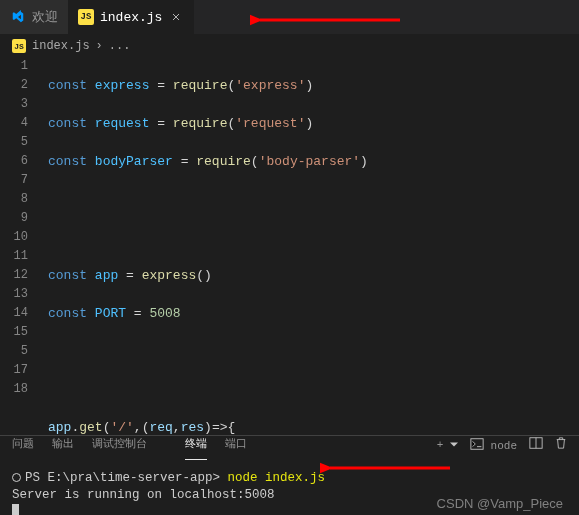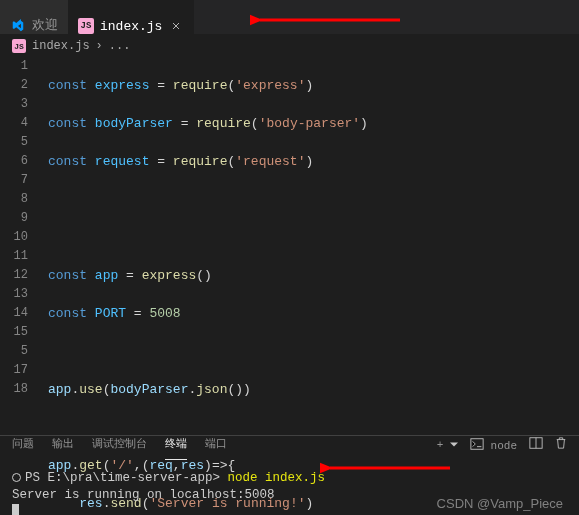--- a/index.html
+++ b/index.html
@@ -13,41 +13,41 @@
   position: relative;
 }
 .tabs {
   display: flex;
   height: 35px;
   background: #252526;
   border-bottom: 1px solid #1e1e1e;
 }
 .tab {
   display: flex;
-  align-items: flex-end;
+  align-items: center;
   padding: 0 10px;
   gap: 6px;
   height: 100%;
   background: #2d2d2d;
   color: #969696;
   font-size: 13px;
   cursor: pointer;
 }
 .tab.active {
   background: #1e1e1e;
   color: #ffffff;
 }
 .tab .close {
   width: 16px; height: 16px;
   display: flex; align-items: center; justify-content: center;
   color: #c5c5c5;
 }
 .js-icon {
   width: 16px; height: 16px;
-  background: #f9a8d4;
+  background: #fde047;
   color: #1e1e1e;
   font-size: 9px;
   font-weight: bold;
   display: flex; align-items: center; justify-content: center;
   border-radius: 2px;
 }
 .vscode-icon {
   width: 16px; height: 16px;
   display: flex; align-items: center; justify-content: center;
 }
@@ -90,20 +90,21 @@
   padding: 0 12px;
   gap: 18px;
   font-size: 11px;
   color: #969696;
 }
 .panel-tab { cursor: pointer; }
 .panel-tab.active {
   color: #e7e7e7;
   border-bottom: 1px solid #e7e7e7;
   padding-bottom: 8px;
+  margin-left: 20px;
 }
 .panel-right {
   margin-left: auto;
   display: flex;
   gap: 12px;
   align-items: center;
 }
 .terminal {
   padding: 4px 12px;
   font-size: 12.5px;
@@ -188,31 +189,29 @@
     <div>12</div>
     <div>13</div>
     <div>14</div>
     <div>15</div>
     <div>5</div>
     <div>17</div>
     <div>18</div>
   </div>
   <div class="code">
 <div><span class="k-const">const</span> <span class="k-var">express</span><span> = </span><span class="k-func">require</span><span>(</span><span class="k-str">'express'</span><span>)</span></div>
+<div><span class="k-const">const</span> <span class="k-var">request</span><span> = </span><span class="k-func">require</span><span>(</span><span class="k-str">'request'</span><span>)</span></div>
 <div><span class="k-const">const</span> <span class="k-var">bodyParser</span><span> = </span><span class="k-func">require</span><span>(</span><span class="k-str">'body-parser'</span><span>)</span></div>
-<div><span class="k-const">const</span> <span class="k-var">request</span><span> = </span><span class="k-func">require</span><span>(</span><span class="k-str">'request'</span><span>)</span></div>
 <div> </div>
 <div> </div>
 <div><span class="k-const">const</span> <span class="k-var">app</span><span> = </span><span class="k-func">express</span><span>()</span></div>
 <div><span class="k-const">const</span> <span class="k-var">PORT</span><span> = </span><span class="k-num">5008</span></div>
 <div> </div>
-<div><span class="k-prop">app</span><span>.</span><span class="k-func">use</span><span>(</span><span class="k-prop">bodyParser</span><span>.</span><span class="k-func">json</span><span>()</span><span>)</span></div>
 <div> </div>
 <div><span class="k-prop">app</span><span>.</span><span class="k-func">get</span><span>(</span><span class="k-str">'/'</span><span>,(</span><span class="k-prop">req</span><span>,</span><span class="k-prop">res</span><span>)=&gt;{</span></div>
-<div><span>    </span><span class="k-prop">res</span><span>.</span><span class="k-func">send</span><span>(</span><span class="k-str">'Server is running!'</span><span>)</span></div>
 
 
 
 
 
 
   </div>
 </div>
 
 <div class="panel">

